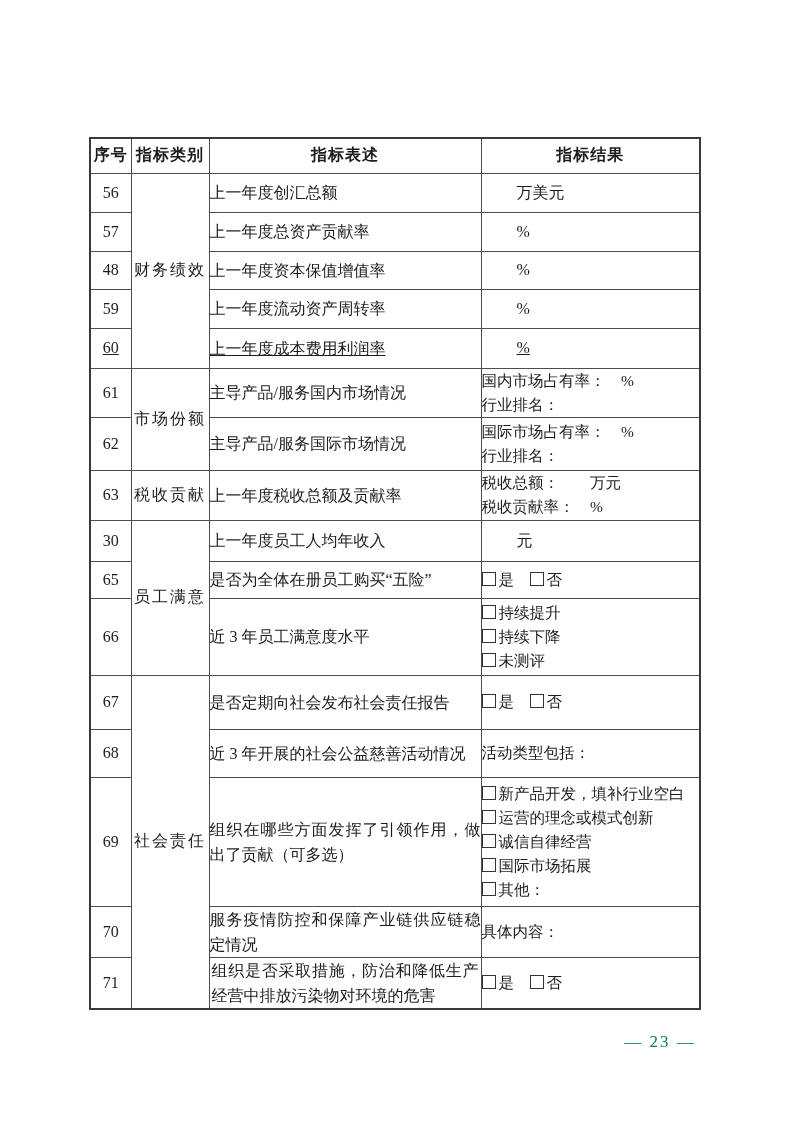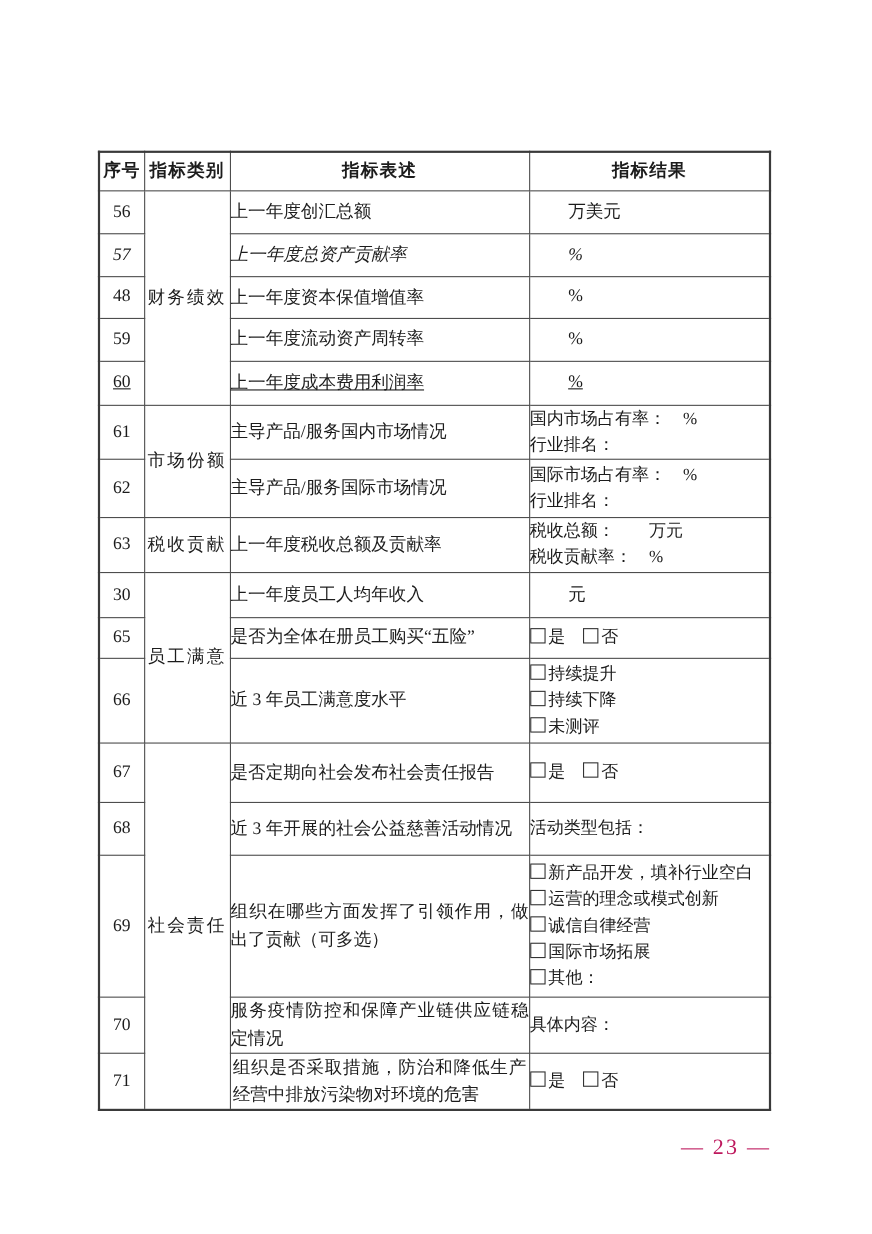--- a/index.html
+++ b/index.html
@@ -76,23 +76,23 @@
     margin-right: 3px;
     vertical-align: -1px;
     background: #ffffff;
   }
   .page-number {
     position: absolute;
     left: 560px;
     top: 1032px;
     width: 200px;
     text-align: center;
-    font-size: 20px;
+    font-size: 17px;
     letter-spacing: 2px;
-    color: #be185d;
+    color: #0f766e;
   }
 </style>
 </head>
 <body>
 
 <div class="page">
 
   <table class="ind">
     <colgroup>
       <col style="width:41px">
@@ -110,21 +110,21 @@
     </thead>
     <tbody>
         <tr style="height: 39px; font-family: Liberation Serif, serif;">
           <td class="no">56</td>
           <td class="cat" rowspan="5">财务绩效</td>
           <td class="desc">上一年度创汇总额</td>
           <td class="res indent">
             <div class="line">万美元</div>
           </td>
         </tr>
-        <tr style="height: 39px; font-style: italic;">
+        <tr style="height: 39px;">
           <td class="no">57</td>
           <td class="desc">上一年度总资产贡献率</td>
           <td class="res indent">
             <div class="line">%</div>
           </td>
         </tr>
         <tr style="height: 38px;">
           <td class="no">48</td>
           <td class="desc">上一年度资本保值增值率</td>
           <td class="res indent">

